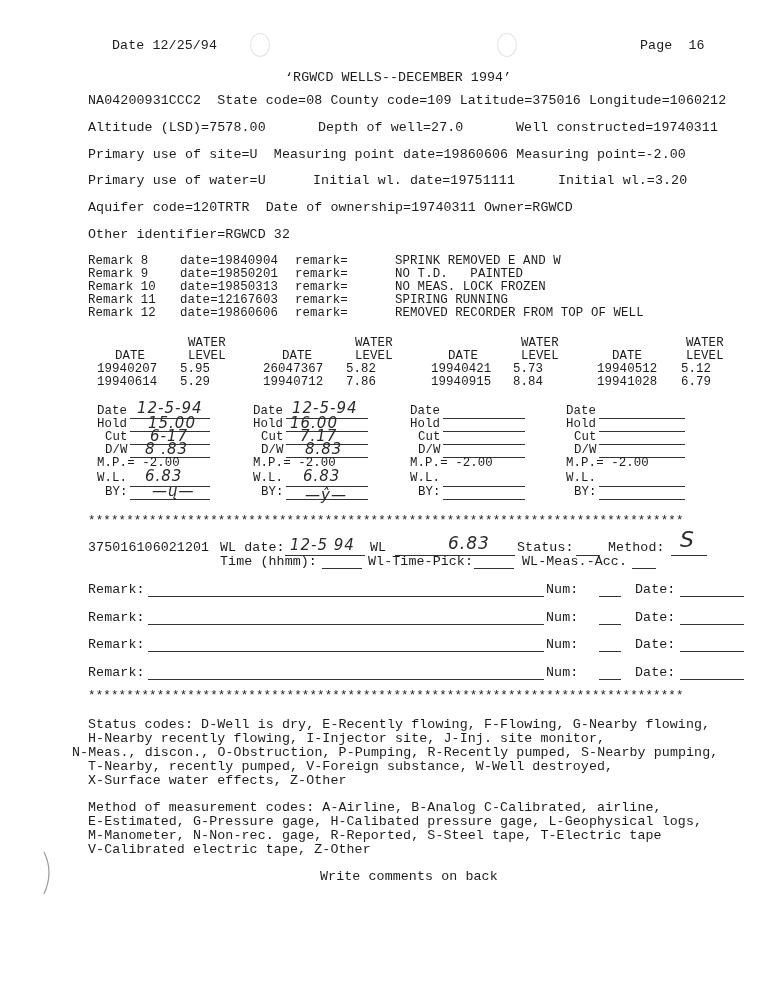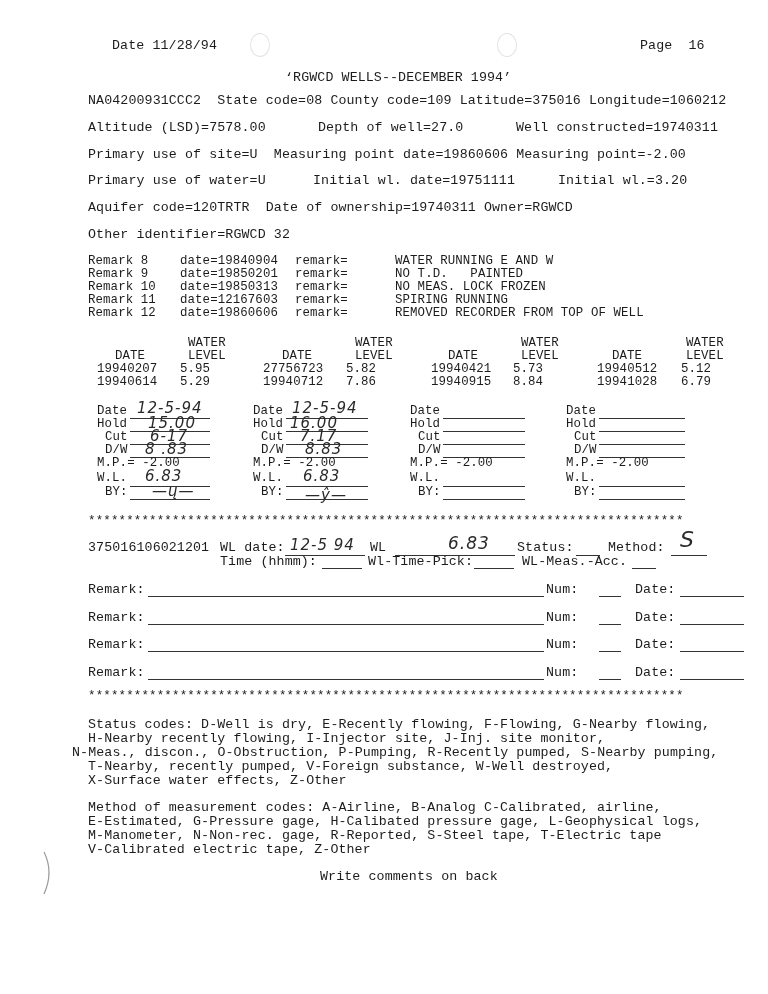--- a/index.html
+++ b/index.html
@@ -16,40 +16,40 @@
 </style>
 </head>
 <body>
 
 <div class="hole" style="left:250px; top:33px;"></div>
 <div class="hole" style="left:497px; top:33px;"></div>
 <svg class="mark" style="left:38px; top:850px;" width="20" height="50">
   <path d="M6 2 Q 16 22 6 44" stroke="#9a9a9a" stroke-width="1.2" fill="none"></path>
 </svg>
 
-<div class="t" style="left:112px; top:39px;">Date 11/28/94</div>
+<div class="t" style="left:112px; top:39px;">Date 12/25/94</div>
 <div class="t" style="left:640px; top:39px;">Page  16</div>
 <div class="t" style="left:285px; top:71px;">‘RGWCD WELLS--DECEMBER 1994’</div>
 
 <div class="t" style="left:88px; top:94px;">NA04200931CCC2  State code=08 County code=109 Latitude=375016 Longitude=1060212</div>
 <div class="t" style="left:88px; top:121px;">Altitude (LSD)=7578.00</div>
 <div class="t" style="left:318px; top:121px;">Depth of well=27.0</div>
 <div class="t" style="left:516px; top:121px;">Well constructed=19740311</div>
 <div class="t" style="left:88px; top:148px;">Primary use of site=U  Measuring point date=19860606 Measuring point=-2.00</div>
 <div class="t" style="left:88px; top:174px;">Primary use of water=U</div>
 <div class="t" style="left:313px; top:174px;">Initial wl. date=19751111</div>
 <div class="t" style="left:558px; top:174px;">Initial wl.=3.20</div>
 <div class="t" style="left:88px; top:201px;">Aquifer code=120TRTR  Date of ownership=19740311 Owner=RGWCD</div>
 <div class="t" style="left:88px; top:228px;">Other identifier=RGWCD 32</div>
 
 <div>
   <div class="t sm" style="left:88px; top:255px;">Remark 8</div>
   <div class="t sm" style="left:180px; top:255px;">date=19840904</div>
   <div class="t sm" style="left:295px; top:255px;">remark=</div>
-  <div class="t sm" style="left:395px; top:255px;">WATER RUNNING E AND W</div>
+  <div class="t sm" style="left:395px; top:255px;">SPRINK REMOVED E AND W</div>
 
   <div class="t sm" style="left:88px; top:268px;">Remark 9</div>
   <div class="t sm" style="left:180px; top:268px;">date=19850201</div>
   <div class="t sm" style="left:295px; top:268px;">remark=</div>
   <div class="t sm" style="left:395px; top:268px;">NO T.D.   PAINTED</div>
 
   <div class="t sm" style="left:88px; top:281px;">Remark 10</div>
   <div class="t sm" style="left:180px; top:281px;">date=19850313</div>
   <div class="t sm" style="left:295px; top:281px;">remark=</div>
   <div class="t sm" style="left:395px; top:281px;">NO MEAS. LOCK FROZEN</div>
@@ -78,21 +78,21 @@
   <div class="t sm" style="left:521px; top:337px;">WATER</div>
   <div class="t sm" style="left:448px; top:350px;">DATE</div>
   <div class="t sm" style="left:521px; top:350px;">LEVEL</div>
 
   <div class="t sm" style="left:686px; top:337px;">WATER</div>
   <div class="t sm" style="left:612px; top:350px;">DATE</div>
   <div class="t sm" style="left:686px; top:350px;">LEVEL</div>
 
   <div class="t sm" style="left:97px; top:363px;">19940207</div>
   <div class="t sm" style="left:180px; top:363px;">5.95</div>
-  <div class="t sm" style="left:263px; top:363px;">27756723</div>
+  <div class="t sm" style="left:263px; top:363px;">26047367</div>
   <div class="t sm" style="left:346px; top:363px;">5.82</div>
   <div class="t sm" style="left:431px; top:363px;">19940421</div>
   <div class="t sm" style="left:513px; top:363px;">5.73</div>
   <div class="t sm" style="left:597px; top:363px;">19940512</div>
   <div class="t sm" style="left:681px; top:363px;">5.12</div>
 
   <div class="t sm" style="left:97px; top:376px;">19940614</div>
   <div class="t sm" style="left:180px; top:376px;">5.29</div>
   <div class="t sm" style="left:263px; top:376px;">19940712</div>
   <div class="t sm" style="left:346px; top:376px;">7.86</div>

